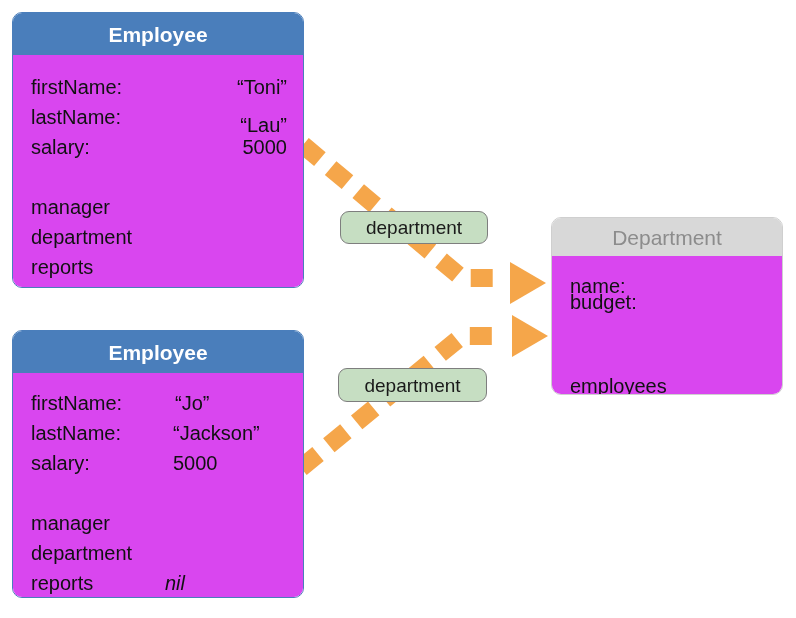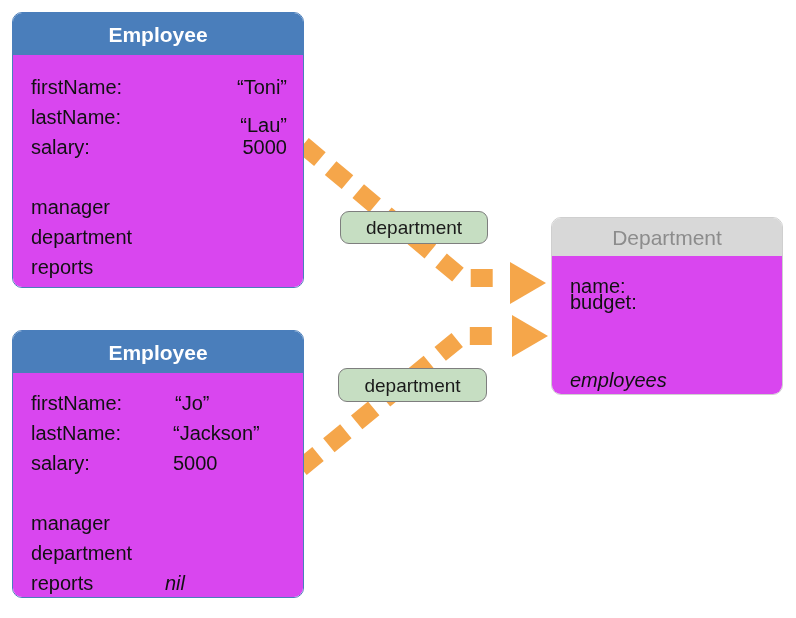--- a/index.html
+++ b/index.html
@@ -192,21 +192,21 @@
   <div class="obj-box dept" style="left:551px; top:217px; width:232px; height:178px;">
     <div class="obj-header">Department</div>
     <div class="obj-body">
       <div class="slots">
         <div class="slot slot-key" style="top:20px;">name:</div>
         <div class="slot slot-val left" style="top:20px;  left:160px;"></div>
 
         <div class="slot slot-key" style="top:36px;">budget:</div>
         <div class="slot slot-val left" style="top:50px;  left:160px;"></div>
 
-        <div class="slot slot-key" style="top:114px;font-style:italic;">employees</div>
+        <div class="slot slot-key" style="top:120px;">employees</div>
         <div class="slot slot-val left" style="top:110px; left:160px;"></div>
       </div>
     </div>
   </div>
 
   <div class="link-label" style="left:340px; top:211px; width:148px; height:33px;">department</div>
 
   <div class="link-label" style="left:338px; top:368px; width:149px; height:34px;">department</div>
 
 </div>

